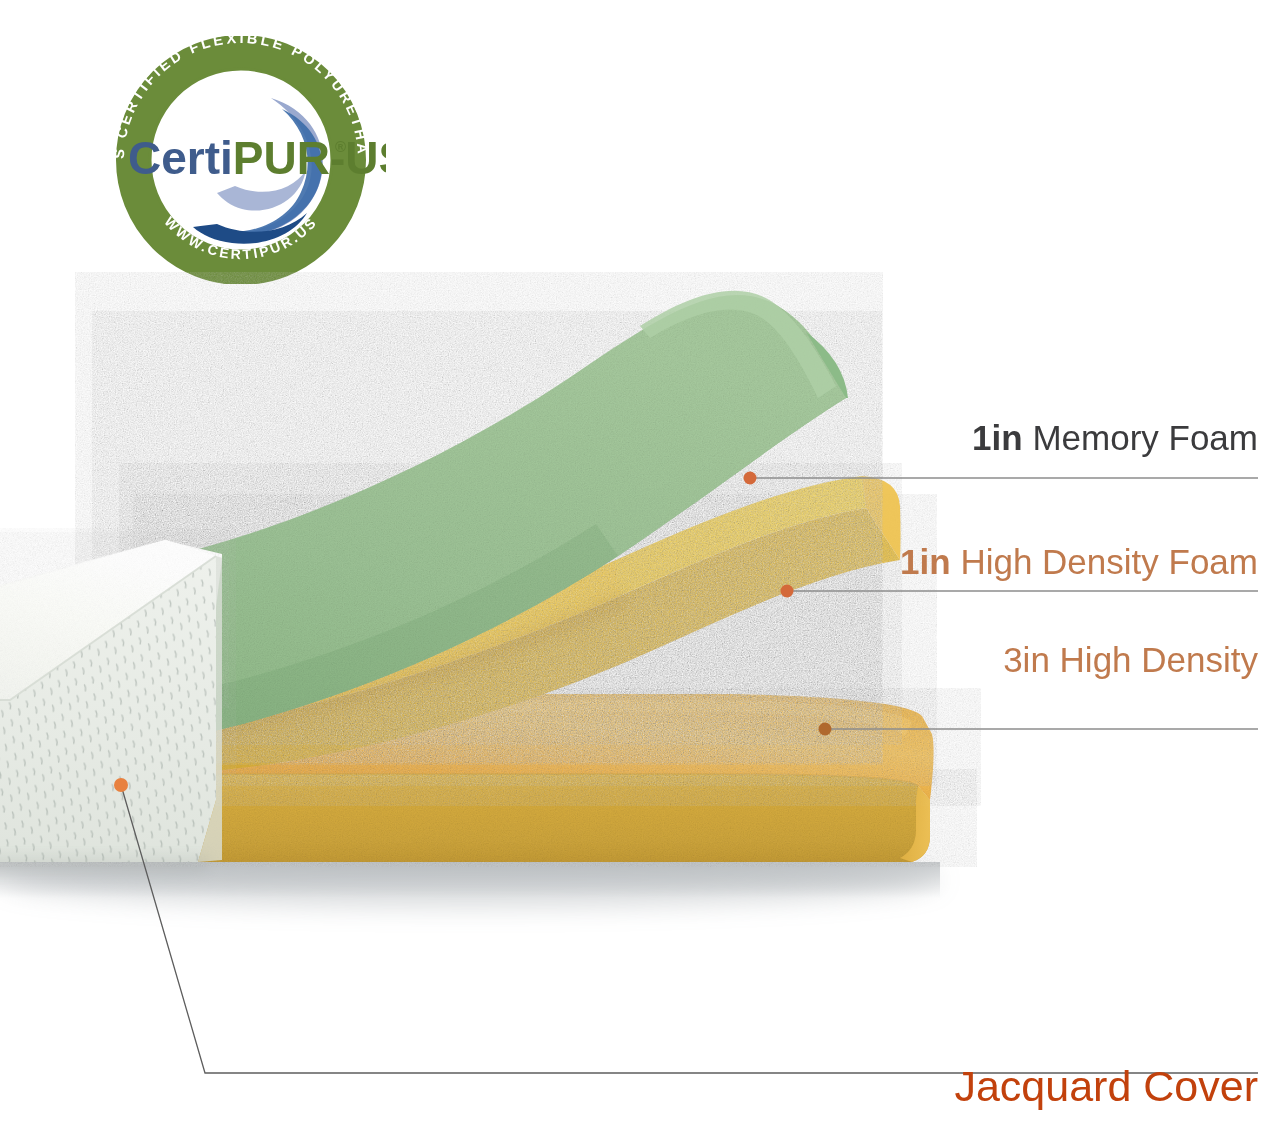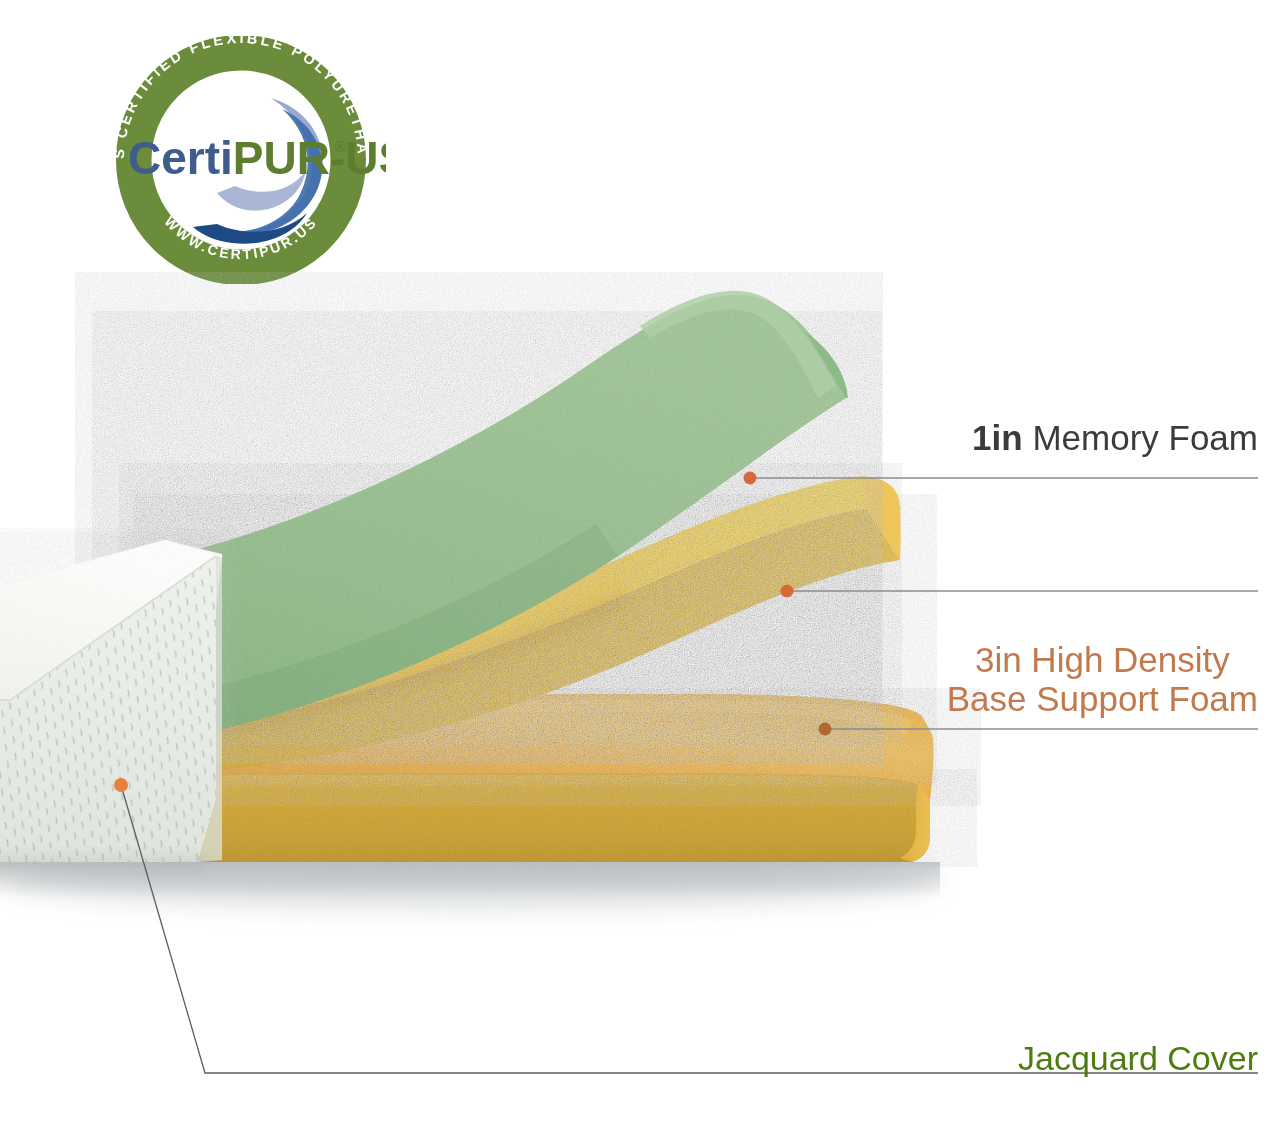--- a/index.html
+++ b/index.html
@@ -61,23 +61,23 @@
     color: #c07a4d;
   }
   #label-base-support {
     right: 25px;
     top: 640px;
     font-size: 35px;
     color: #c07a4d;
   }
   #label-jacquard-cover {
     right: 25px;
-    top: 1039px;
-    font-size: 34px;
-    color: #4d7c0f;
+    top: 1062px;
+    font-size: 43px;
+    color: #c2410c;
   }
   .lbl-line2 { display: block; margin-left: 12px; }
 </style>
 </head>
 <body>
 
 <div id="stage">
 
   <div id="certipur-badge">
     <svg viewBox="0 0 290 248" xmlns="http://www.w3.org/2000/svg" aria-label="CertiPUR-US seal">
@@ -322,23 +322,25 @@
         <polyline points="121,785 205,1073 1258,1073" fill="none" stroke="#5d5d5d" stroke-width="1.3"></polyline>
         <circle cx="121" cy="785" r="7" fill="#e8813f"></circle>
       </g>
     </svg>
   </div>
 
   <div class="callout" id="label-memory-foam">
     <span class="lbl-strong">1in</span><span class="lbl-light"> </span><span class="lbl-light">Memory Foam</span>
   </div>
 
+  <div class="callout" id="label-high-density">
+    <span class="lbl-strong">1in</span><span class="lbl-light"> </span><span class="lbl-light">High Density Foam</span>
+  </div>
 
   <div class="callout" id="label-base-support">
     <span class="lbl-light lbl-line2">3in High Density</span>
-    <span class="lbl-light lbl-line2">Base Support Foam</span>
   </div>
 
   <div class="callout" id="label-jacquard-cover">
     <span class="lbl-light">Jacquard Cover</span>
   </div>
 
 </div>
 
 </body></html>

